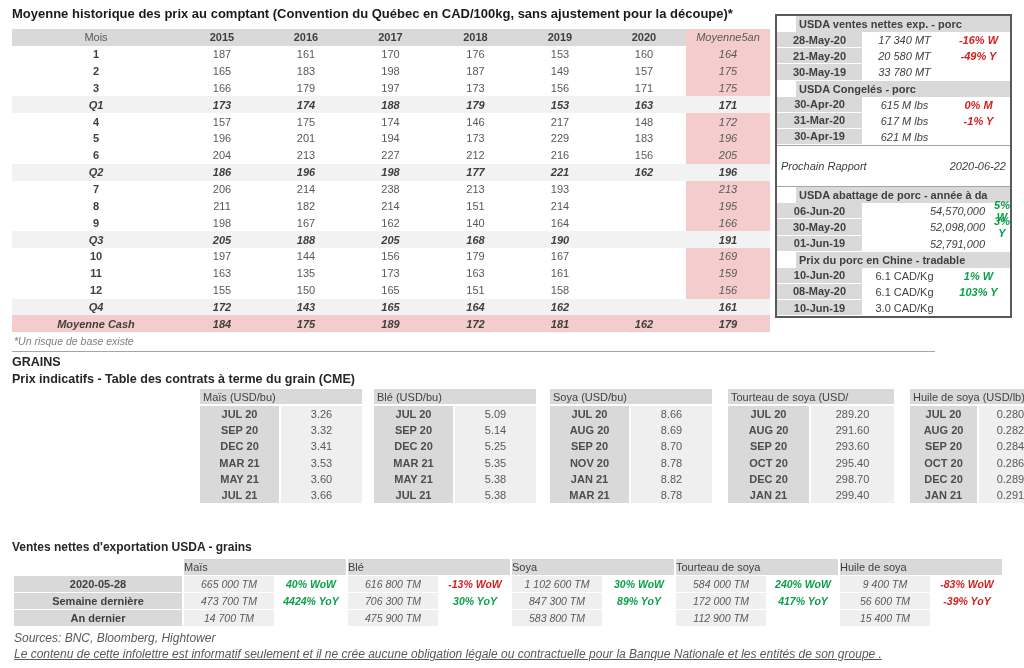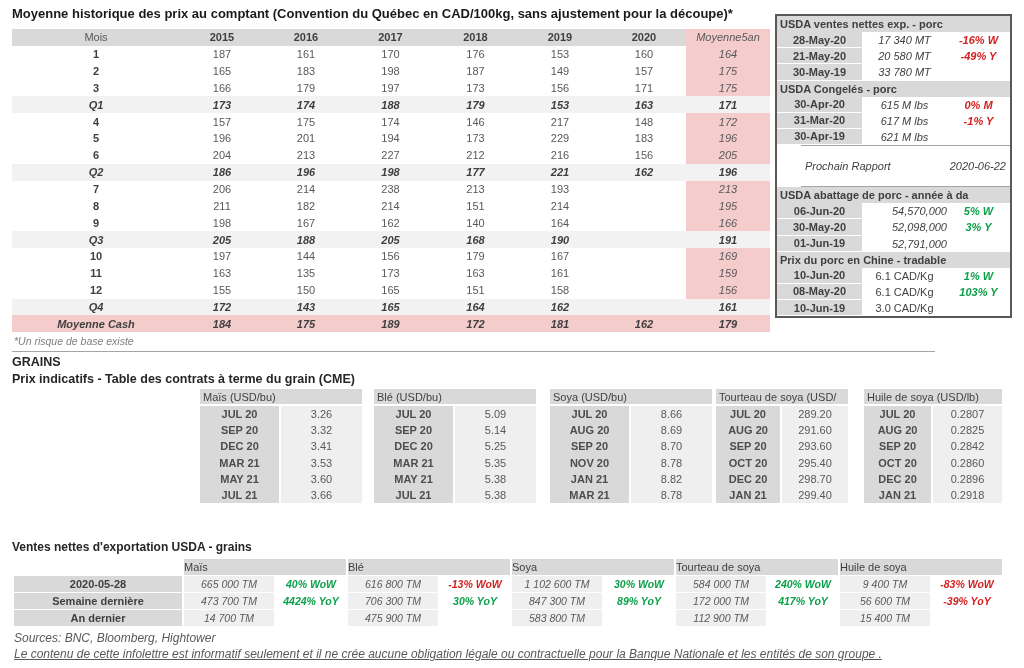--- a/index.html
+++ b/index.html
@@ -28,38 +28,38 @@
   .row-month td.lbl{font-weight:bold;color:#3f3f3f;}
   .row-month td.avg{background:#f4cccc;font-style:italic;}
   .row-quarter td{background:#f2f2f2;font-weight:bold;font-style:italic;color:#3f3f3f;}
   .row-total td{background:#f4cccc;font-weight:bold;font-style:italic;color:#3f3f3f;margin-top:16px;}
 
   
   .usda{position:absolute;left:775px;top:14px;width:237px;height:304px;
         border:2px solid #595959;box-sizing:border-box;display:flex;flex-direction:column;
         font-size:11px;background:#fff;}
   .p-row{display:flex;flex:1;align-items:center;min-height:0;}
-  .p-header{background:#d9d9d9;font-weight:bold;color:#3f3f3f;padding-left:3px;}
+  .p-header{background:#d9d9d9;font-weight:bold;color:#3f3f3f;padding-left:3px;margin-left:19px;}
   .p-data .p-date{width:85px;height:100%;background:#d9d9d9;font-weight:bold;color:#3f3f3f;
         display:flex;align-items:center;justify-content:center;border-bottom:1px solid #fff;
         box-sizing:border-box;}
   .p-val{width:85px;text-align:center;color:#404040;}
   .p-val.it{font-style:italic;}
-  .p-val.lf{text-align:right;padding-left:12px;box-sizing:border-box;}
+  .p-val.lf{text-align:center;padding-left:12px;box-sizing:border-box;margin-left:47px;}
   .p-pct{flex:1;text-align:center;font-weight:bold;font-style:italic;}
   .up{color:#0ba14a;} .down{color:#d32020;}
   .p-report{font-style:italic;color:#3f3f3f;padding:12px 4px;justify-content:space-between;
-        border-top:1px solid #a6a6a6;border-bottom:1px solid #a6a6a6;margin-left:24px;}
+        border-top:1px solid #a6a6a6;border-bottom:1px solid #a6a6a6;}
 
   
   .futures{position:absolute;left:200px;top:389px;display:flex;font-size:11px;}
   .fut-group{width:162px;margin-right:12px;}
   .fut-group.g1{margin-right:14px;}
-  .fut-group.g2{margin-right:4px;}
-  .fut-group.g3{width:132px;margin-right:16px;}
+  .fut-group.g2{margin-right:16px;}
+  .fut-group.g3{width:166px;margin-right:16px;}
   .fut-group.g4{width:138px;margin-right:0;border-radius:15px;}
   .fut-head{background:#d9d9d9;color:#3f3f3f;height:17px;line-height:17px;padding-left:3px;
             white-space:nowrap;overflow:hidden;border-bottom:2px solid #fff;box-sizing:border-box;}
   .fut-row{display:flex;height:16.2px;line-height:16.2px;}
   .fut-m{width:50%;background:#d9d9d9;font-weight:bold;color:#4d4d4d;text-align:center;
          border-right:2px solid #fff;box-sizing:border-box;}
   .fut-v{width:50%;background:#efefef;color:#595959;text-align:center;}
 
   
   .x-table{position:absolute;left:12px;top:558px;border-collapse:separate;border-spacing:2px 1px;

